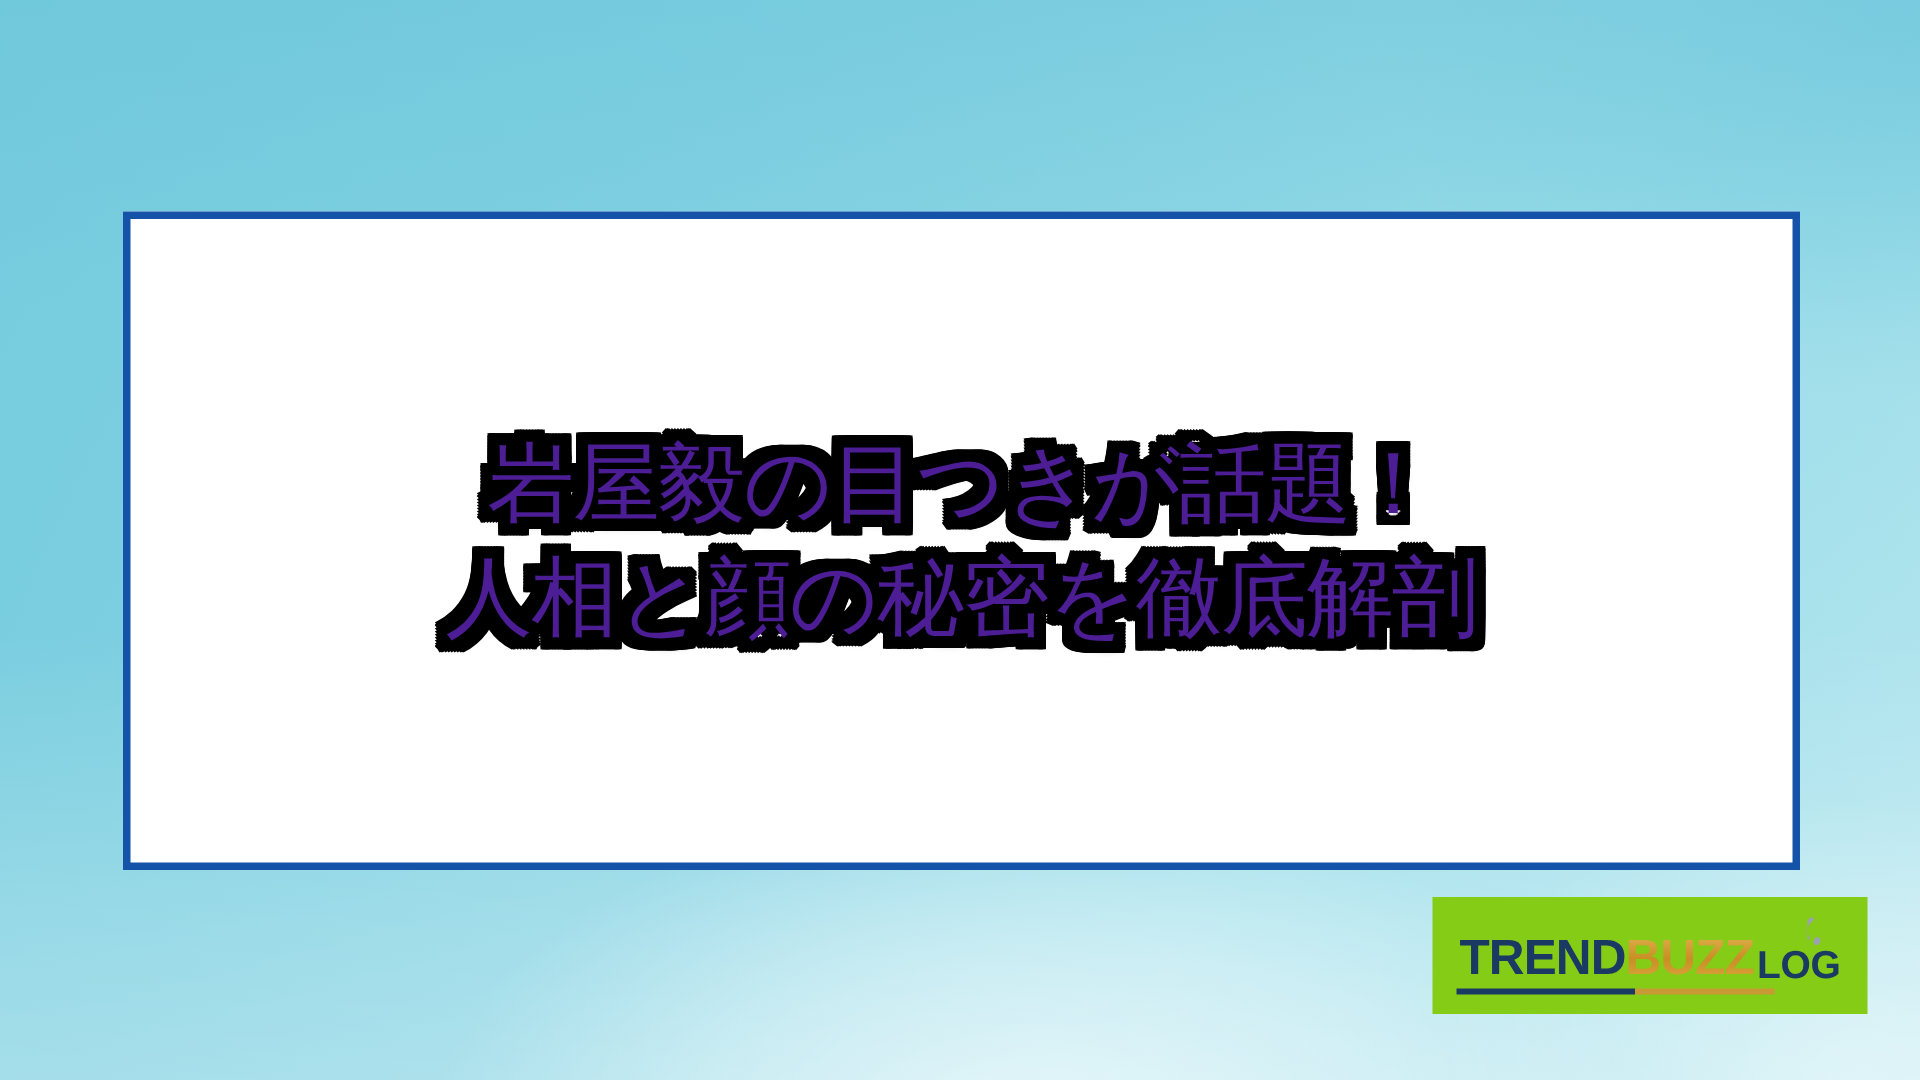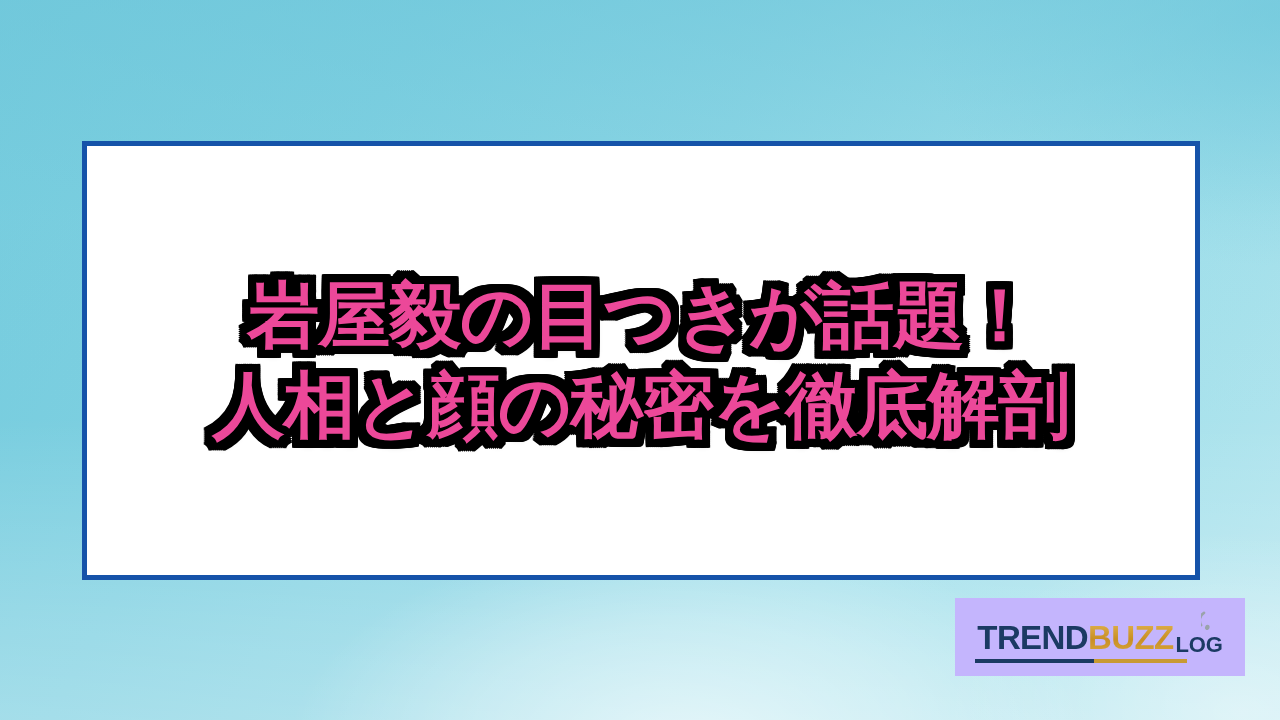--- a/index.html
+++ b/index.html
@@ -70,24 +70,24 @@
   }
 
   #headline{
     text-align:center;
     line-height:1.02;
     user-select:none;
   }
   .hl-line{
     display:block;
     font-family:"DejaVu Sans","Liberation Sans",sans-serif;
-    font-weight:700;
-    font-size:72px;
+    font-weight:400;
+    font-size:58px;
     letter-spacing:-1px;
-    color:#ec4899;
+    color:#4c1d95;
     
     text-shadow:
       -8px -8px 0 #000, -8px -7px 0 #000, -8px -6px 0 #000, -8px -4px 0 #000,
       -8px -2px 0 #000, -8px  0px 0 #000, -8px  2px 0 #000, -8px  4px 0 #000,
       -8px  6px 0 #000, -8px  7px 0 #000, -8px  8px 0 #000,
        8px -8px 0 #000,  8px -7px 0 #000,  8px -6px 0 #000,  8px -4px 0 #000,
        8px -2px 0 #000,  8px  0px 0 #000,  8px  2px 0 #000,  8px  4px 0 #000,
        8px  6px 0 #000,  8px  7px 0 #000,  8px  8px 0 #000,
       -7px -8px 0 #000, -6px -8px 0 #000, -4px -8px 0 #000, -2px -8px 0 #000,
        0px -8px 0 #000,  2px -8px 0 #000,  4px -8px 0 #000,  6px -8px 0 #000,
@@ -100,21 +100,21 @@
       -7px -5px 0 #000, 7px -5px 0 #000, -7px 5px 0 #000, 7px 5px 0 #000,
        4px 5px 6px rgba(0,0,0,.35);
   }
   .hl-line + .hl-line{ margin-top:16px; }
 
   
   #logo-plate{
     position:absolute;
     left:955px; top:598px;
     width:290px; height:78px;
-    background:#c4b5fd;
+    background:#84cc16;
     display:flex;
     align-items:center;
     justify-content:center;
   }
   #logo-inner{
     position:relative;
     display:flex;
     align-items:flex-end;
     padding:0 6px;
   }
@@ -130,21 +130,21 @@
     letter-spacing:-0.6px;
   }
   .lg-trend{ color:#1b3a63; }
   .lg-buzz { color:#cf9a2c;
     background:linear-gradient(180deg,#e2b44f 0%,#c88f24 55%,#d9a63c 100%);
     -webkit-background-clip:text; background-clip:text; color:transparent;
   }
   .lg-log{
     font-family:"Liberation Sans","DejaVu Sans",sans-serif;
     font-weight:700;
-    font-size:22px;
+    font-size:26px;
     color:#1b3a63;
     letter-spacing:-0.2px;
     margin-left:2px;
     position:relative;
     top:3px;
   }
   
   #logo-rule{
     position:absolute;
     left:4px; bottom:-9px;

